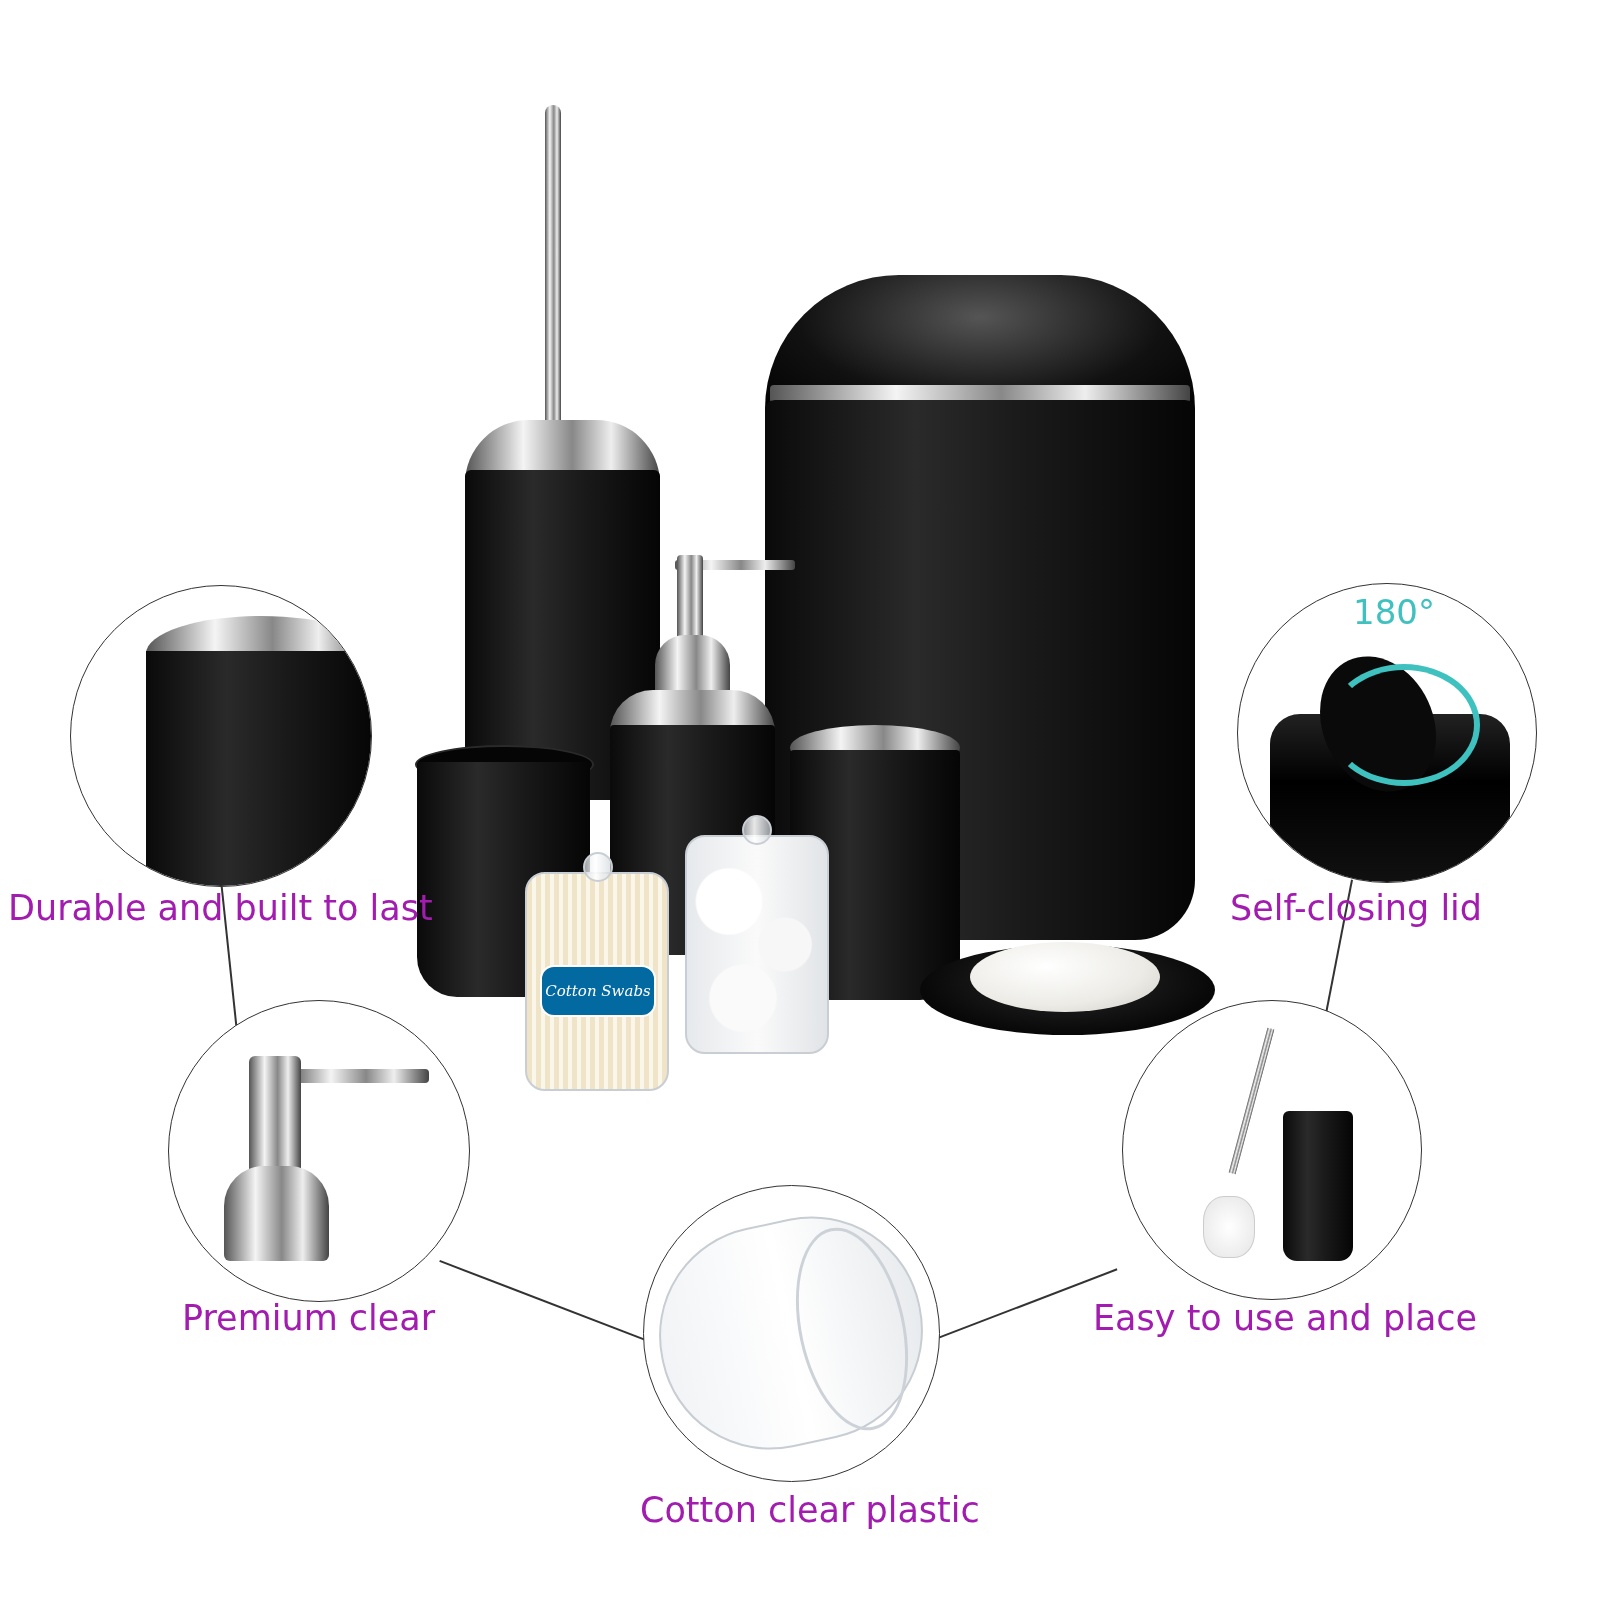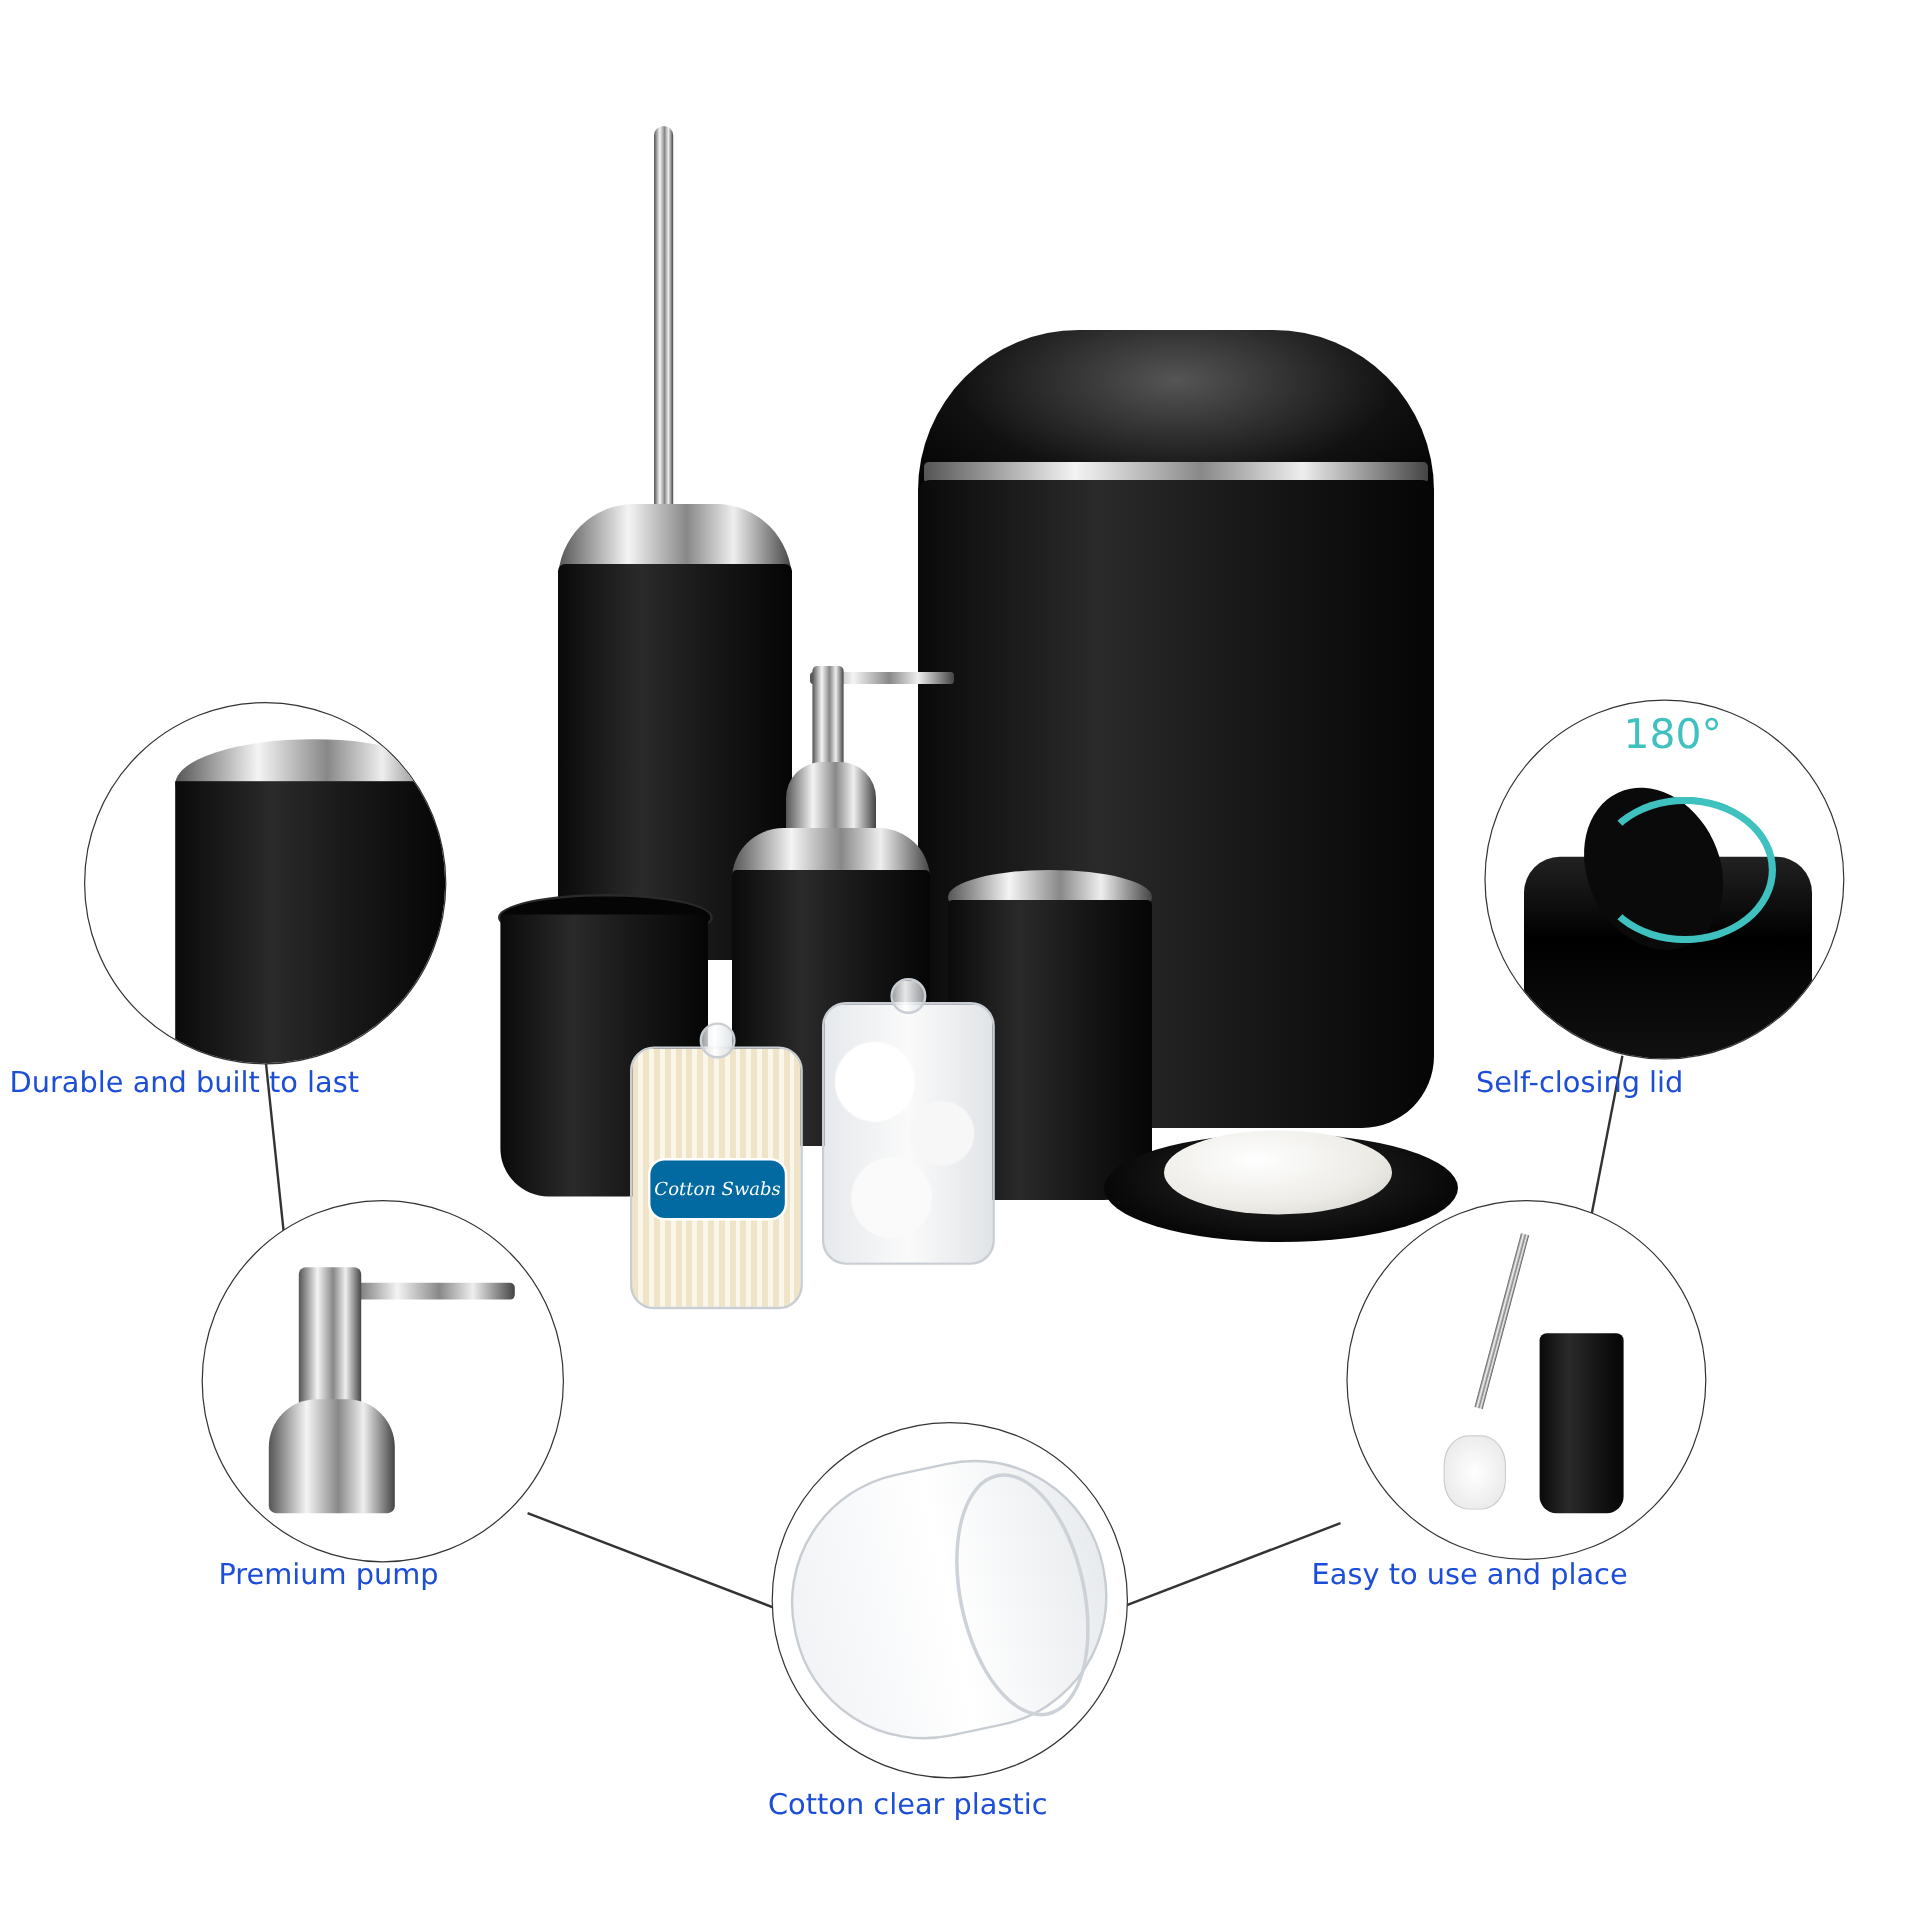--- a/index.html
+++ b/index.html
@@ -1,20 +1,20 @@
 <!DOCTYPE html>
 <html><head>
 <meta charset="utf-8">
 <style>
   html, body { margin:0; padding:0; }
   body { width:1600px; height:1600px; background:#ffffff; position:relative; overflow:hidden;
          font-family:"DejaVu Sans", sans-serif; color:#111; }
   .abs { position:absolute; }
   .circle { position:absolute; border-radius:50%; border:1.5px solid #333; overflow:hidden; background:#fff; }
-  .label { position:absolute; font-size:24px; color:#1d4ed8; white-space:nowrap; }
+  .label { position:absolute; font-size:35px; color:#a21caf; white-space:nowrap; }
   .line { position:absolute; background:#333; height:1.5px; transform-origin:0 0; }
   .black { background:linear-gradient(90deg,#0a0a0a 0%,#2a2a2a 35%,#1a1a1a 60%,#050505 100%); }
   .chrome { background:linear-gradient(90deg,#555 0%,#f4f4f4 30%,#888 55%,#eee 75%,#444 100%); }
   .clear { background:linear-gradient(90deg,rgba(220,225,230,.7),rgba(255,255,255,.9) 40%,rgba(210,215,220,.7)); border:2px solid #c9ced4; }
 </style>
 </head>
 <body>
 
 <div class="line" style="left:222px;top:880px;width:150px;transform:rotate(84deg);"></div>
 <div class="line" style="left:440px;top:1260px;width:230px;transform:rotate(21deg);"></div>
@@ -70,21 +70,21 @@
   <div class="abs" style="left:90px;top:80px;width:140px;height:110px;border:6px solid #3fc1c0;border-radius:50%;border-left-color:transparent;border-bottom-color:#3fc1c0;"></div>
   <div class="abs" style="left:115px;top:8px;font-size:34px;color:#3fc1c0;">180°</div>
 </div>
 <div class="label" style="left:1230px;top:888px;text-align:center;">Self-closing lid</div>
 
 <div class="circle" style="left:168px;top:1000px;width:300px;height:300px;">
   <div class="abs chrome" style="left:120px;top:68px;width:140px;height:14px;border-radius:4px;"></div>
   <div class="abs chrome" style="left:80px;top:55px;width:52px;height:120px;border-radius:6px;"></div>
   <div class="abs chrome" style="left:55px;top:165px;width:105px;height:95px;border-radius:40px 40px 6px 6px;"></div>
 </div>
-<div class="label" style="left:182px;top:1298px;">Premium pump</div>
+<div class="label" style="left:182px;top:1298px;">Premium clear</div>
 
 <div class="circle" style="left:643px;top:1185px;width:295px;height:295px;">
   <div class="abs" style="left:15px;top:35px;width:260px;height:220px;border:2px solid #c7cdd3;border-radius:110px;background:linear-gradient(90deg,rgba(240,242,245,.9),#fff 50%,rgba(230,233,236,.9));transform:rotate(-12deg);"></div>
   <div class="abs" style="left:155px;top:40px;width:100px;height:200px;border:3px solid #cdd2d8;border-radius:50%;transform:rotate(-12deg);"></div>
 </div>
 <div class="label" style="left:640px;top:1490px;">Cotton clear plastic</div>
 
 <div class="circle" style="left:1122px;top:1000px;width:298px;height:298px;">
   <div class="abs chrome" style="left:125px;top:25px;width:7px;height:150px;transform:rotate(15deg);"></div>
   <div class="abs" style="left:80px;top:195px;width:50px;height:60px;border-radius:40%;background:radial-gradient(#fff,#e5e5e5);border:1px solid #ccc;"></div>

